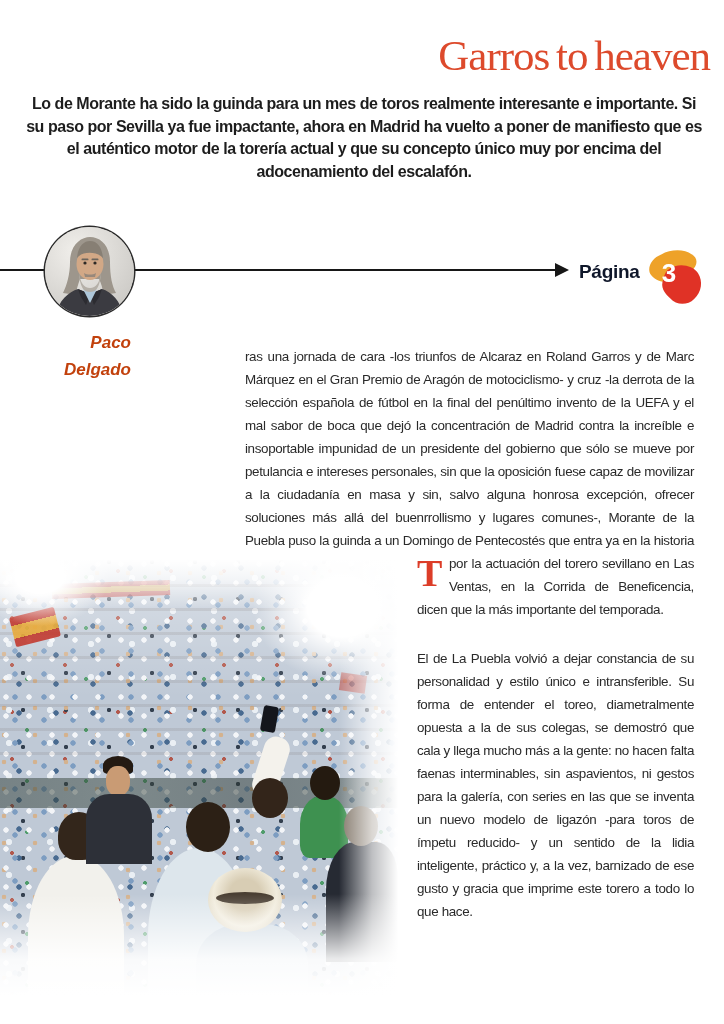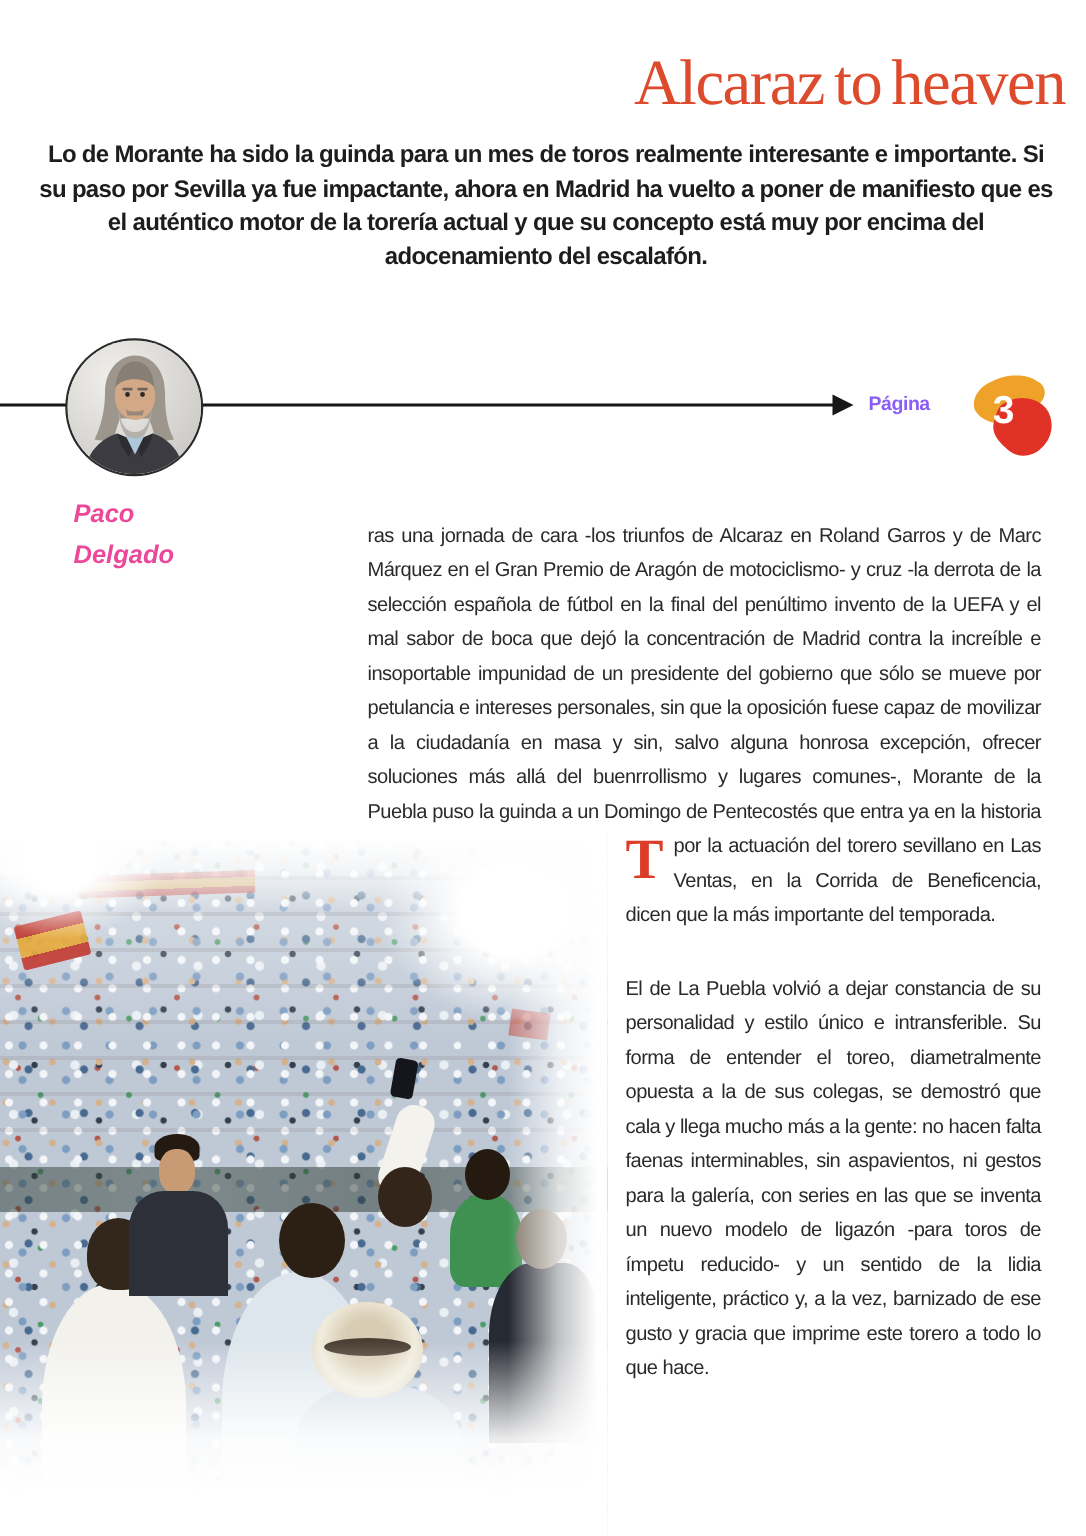--- a/index.html
+++ b/index.html
@@ -13,25 +13,25 @@
   .intro{position:absolute;left:22px;top:93px;width:684px;margin:0;text-align:center;
          font-weight:bold;font-size:16px;line-height:22.5px;letter-spacing:-0.45px;color:#1d1d1d;}
 
   
   .rule{position:absolute;left:0;top:269px;width:557px;height:2.4px;background:#171717;}
   .arrowhead{position:absolute;left:555px;top:263px;width:0;height:0;
              border-left:14px solid #171717;border-top:7px solid transparent;border-bottom:7px solid transparent;}
   .avatar{position:absolute;left:45px;top:227px;width:89px;height:89px;border-radius:50%;
           overflow:hidden;background:#e6e4e0;box-shadow:0 0 0 1.5px #2b2b2b;z-index:2;}
   .avatar svg{display:block;}
-  .pagina{position:absolute;left:579px;top:261px;font-size:13px;font-weight:bold;
-          letter-spacing:-0.3px;color:#8b5cf6;}
+  .pagina{position:absolute;left:579px;top:261px;font-size:19px;font-weight:bold;
+          letter-spacing:-0.3px;color:#0f172a;}
   .page-blob{position:absolute;left:642px;top:246px;width:66px;height:64px;z-index:1;}
-  .author-name{position:absolute;left:49px;top:329px;width:82px;text-align:left;
-               font-weight:bold;font-style:italic;font-size:17px;line-height:27px;color:#ec4899;}
+  .author-name{position:absolute;left:49px;top:329px;width:82px;text-align:right;
+               font-weight:bold;font-style:italic;font-size:17px;line-height:27px;color:#c2410c;}
 
   
   .crowd{position:absolute;left:0;top:556px;width:405px;height:468px;
     background-color:#bfc9d6;
     background-image:
       linear-gradient(to bottom, rgba(255,255,255,.45), rgba(255,255,255,0) 30%),
       radial-gradient(circle at 6px 8px,  #f3f5f8 0 2.4px, rgba(0,0,0,0) 3px),
       radial-gradient(circle at 15px 3px, #7d9dc1 0 2.4px, rgba(0,0,0,0) 3px),
       radial-gradient(circle at 4px 17px, #d4b28e 0 2px,   rgba(0,0,0,0) 2.6px),
       radial-gradient(circle at 19px 12px,#486a90 0 2.4px, rgba(0,0,0,0) 3px),
@@ -88,23 +88,23 @@
   .strut{float:left;width:0;height:207px;}
   .photo-spacer{float:left;clear:left;width:172px;height:500px;}
   .dropcap{float:left;font-family:"Liberation Serif",serif;font-weight:bold;color:#dc3d28;
            font-size:38px;line-height:41px;padding:1px 7px 0 0;}
 </style>
 </head>
 <body>
 
 <div class="page">
 
-  <h1 class="title">Alcaraz to heaven</h1>
+  <h1 class="title">Garros to heaven</h1>
 
-  <p class="intro">Lo de Morante ha sido la guinda para un mes de toros realmente interesante e importante. Si su paso por Sevilla ya fue impactante, ahora en Madrid ha vuelto a poner de manifiesto que es el auténtico motor de la torería actual y que su concepto está muy por encima del adocenamiento del escalafón.</p>
+  <p class="intro">Lo de Morante ha sido la guinda para un mes de toros realmente interesante e importante. Si su paso por Sevilla ya fue impactante, ahora en Madrid ha vuelto a poner de manifiesto que es el auténtico motor de la torería actual y que su concepto único muy por encima del adocenamiento del escalafón.</p>
 
   <div class="rule"></div>
   <div class="arrowhead"></div>
 
   <div class="avatar">
     <svg width="89" height="89" viewBox="0 0 89 89">
       <defs>
         <radialGradient id="avbg" cx="35%" cy="28%" r="90%">
           <stop offset="0%" stop-color="#f1efeb"></stop>
             <stop offset="100%" stop-color="#c7c5c1"></stop>

